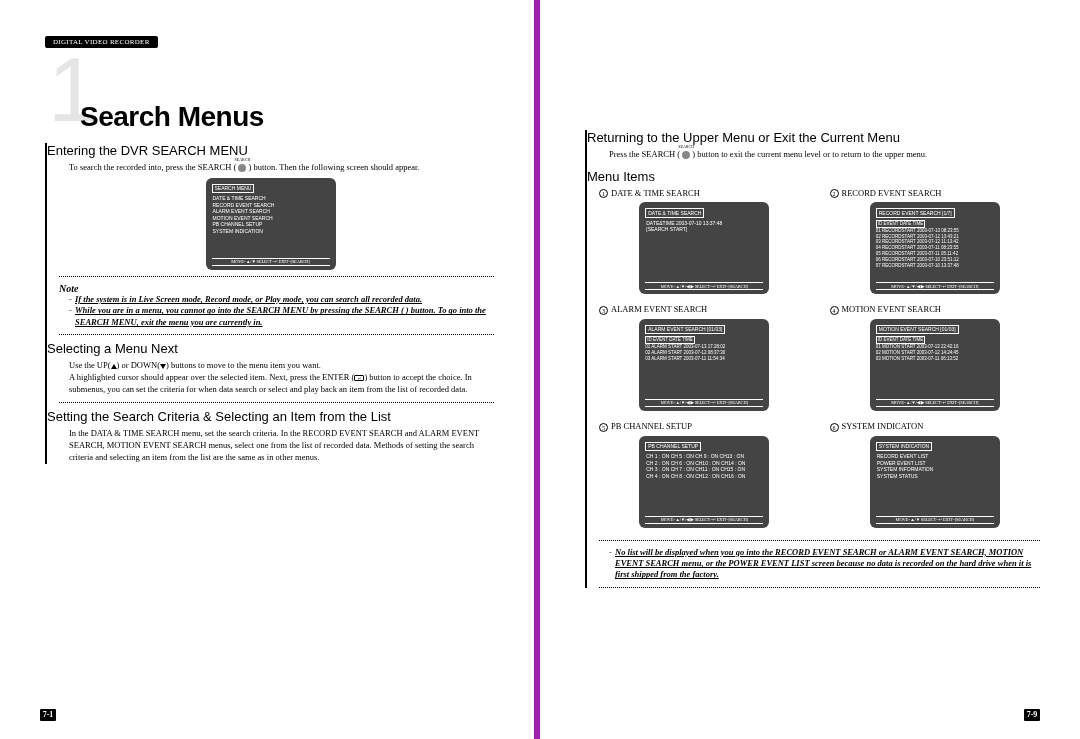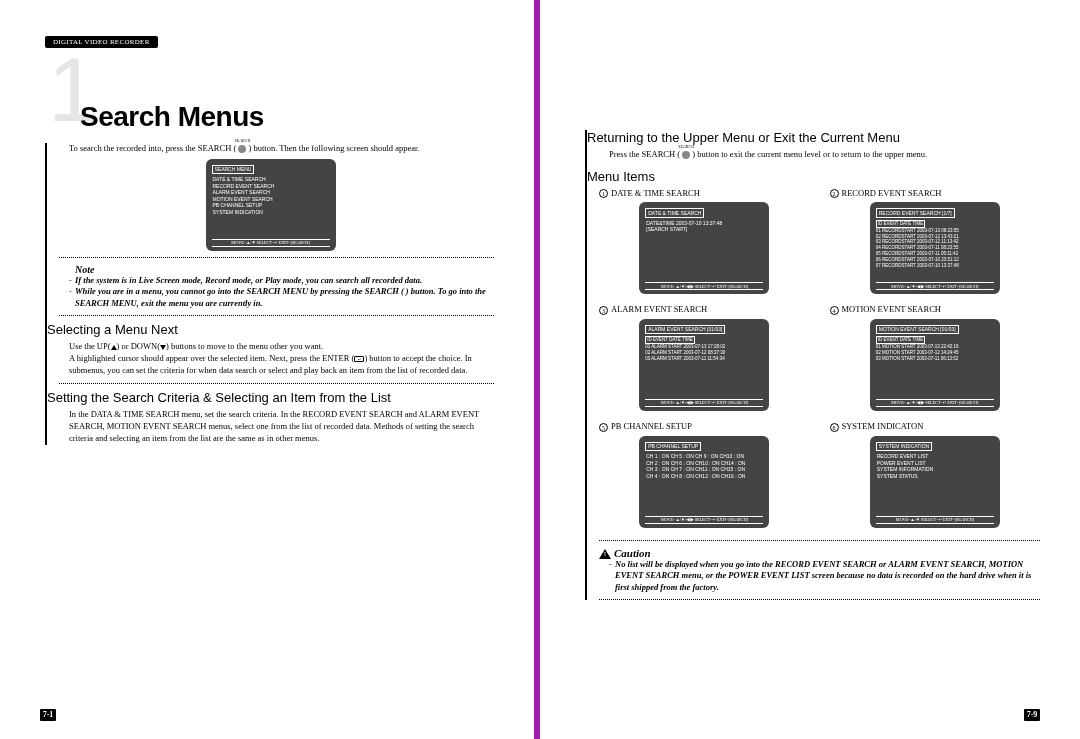--- a/index.html
+++ b/index.html
@@ -16,22 +16,22 @@
   .enter-btn { display: inline-block; width: 10px; height: 6px; border: 0.5px solid #000; border-radius: 1px; vertical-align: middle; font-size: 4px; text-align: center; line-height: 5px; }
   .tri-up { display: inline-block; width: 0; height: 0; border-left: 3px solid transparent; border-right: 3px solid transparent; border-bottom: 5px solid #000; vertical-align: middle; }
   .tri-down { display: inline-block; width: 0; height: 0; border-left: 3px solid transparent; border-right: 3px solid transparent; border-top: 5px solid #000; vertical-align: middle; }
   .monitor { width: 130px; height: 92px; background: #444; border-radius: 6px; margin: 4px auto 6px auto; padding: 6px; position: relative; }
   .monitor.center { margin-left: auto; margin-right: auto; }
   .monitor-inner { background: #444; color: #fff; font-family: Arial, sans-serif; font-size: 5px; line-height: 1.3; }
   .mon-title-box { border: 0.5px solid #fff; padding: 0.5px 2px; display: inline-block; margin-bottom: 2px; font-size: 5px; }
   .mon-list { padding-left: 1px; font-size: 5px; }
   .mon-list div { white-space: nowrap; }
   .mon-footer { position: absolute; bottom: 4px; left: 6px; right: 6px; font-size: 4.5px; color: #fff; border-top: 0.5px solid #fff; border-bottom: 0.5px solid #fff; padding: 0.5px 0; text-align: center; letter-spacing: -0.2px; }
-  .note-header { font-style: italic; font-weight: bold; font-size: 10px; margin-left: 28px; margin-top: 2px; }
-  .note-body { font-style: italic; font-weight: bold; font-size: 8.5px; margin-left: 22px; line-height: 1.35; }
+  .note-header { font-style: italic; font-weight: bold; font-size: 10px; margin-left: 12px; margin-top: 2px; }
+  .note-body { font-style: italic; font-weight: bold; font-size: 8.5px; margin-left: 22px; line-height: 1.35; text-decoration: underline; }
   .note-body li { list-style: none; position: relative; padding-left: 6px; }
   .note-body li::before { content: "-"; position: absolute; left: 0; }
   .dotted-rule { border: none; border-top: 1px dotted #000; margin: 6px 0 6px 12px; }
   .page-num { position: absolute; bottom: 18px; font-size: 8px; font-weight: bold; background: #000; color: #fff; width: 16px; height: 12px; text-align: center; line-height: 12px; border-radius: 1px; font-family: Liberation Serif, serif; }
   .page-num.left-num { left: 40px; }
   .page-num.right-num { right: 40px; }
   .menu-items-grid { margin-left: 12px; display: grid; grid-template-columns: 1fr 1fr; gap: 4px 20px; margin-top: 2px; }
   .grid-cell { }
   .grid-label { font-size: 8.5px; margin-bottom: 2px; }
   .circled { display: inline-block; width: 9px; height: 9px; border: 0.5px solid #000; border-radius: 50%; font-size: 6px; text-align: center; line-height: 9px; margin-right: 3px; vertical-align: middle; }
@@ -46,20 +46,21 @@
 </style>
 </head>
 <body>
 
 <div class="page left">
   <span class="header-pill">DIGITAL VIDEO RECORDER</span>
   <div class="big-number">1</div>
   <div class="chapter-title">Search Menus</div>
 
   <div class="section-bar">
+    <div class="section-title">Entering the DVR SEARCH MENU</div>
     <div class="body-text">
       <span>To search the recorded into, press the SEARCH (</span>
       <span class="sb-wrap"><span class="search-label">SEARCH</span><span class="search-btn"></span></span>
       <span>) button. Then the following screen should appear.</span>
     </div>
 
     <div class="monitor center">
       <div class="monitor-inner">
         <div class="mon-title-box">SEARCH MENU</div>
         <div class="mon-list">
@@ -77,21 +78,21 @@
     <hr class="dotted-rule">
     <div class="note-header">Note</div>
     <ul class="note-body">
       <li>If the system is in Live Screen mode, Record mode, or Play mode, you can search all recorded data.</li>
       <li>While you are in a menu, you cannot go into the SEARCH MENU by pressing the SEARCH (      ) button. To go into the SEARCH MENU, exit the menu you are currently in.</li>
     </ul>
     <hr class="dotted-rule">
 
     <div class="section-title" style="margin-top:6px;">Selecting a Menu Next</div>
     <div class="body-text">
-      <span>Use the UP(</span><span class="tri-up"></span><span>) or DOWN(</span><span class="tri-down"></span><span>) buttons to move to the menu other you want.</span><br>
+      <span>Use the UP(</span><span class="tri-up"></span><span>) or DOWN(</span><span class="tri-down"></span><span>) buttons to move to the menu item you want.</span><br>
       <span>A highlighted cursor should appear over the selected item. Next, press the ENTER (</span><span class="enter-btn">↵</span><span>) button to accept the choice. In submenus, you can set the criteria for when data search or select and play back an item from the list of recorded data.</span>
     </div>
     <hr class="dotted-rule">
 
     <div class="section-title" style="margin-top:6px;">Setting the Search Criteria &amp; Selecting an Item from the List</div>
     <div class="body-text">In the DATA &amp; TIME SEARCH menu, set the search criteria. In the RECORD EVENT SEARCH and ALARM EVENT SEARCH, MOTION EVENT SEARCH menus, select one from the list of recorded data. Methods of setting the search criteria and selecting an item from the list are the same as in other menus.</div>
   </div>
 
   <div class="page-num left-num">7-1</div>
 </div>
@@ -202,23 +203,20 @@
               <div>SYSTEM INFORMATION</div>
               <div>SYSTEM STATUS</div>
             </div>
           </div>
           <div class="mon-footer">MOVE=▲/▼ SELECT=↵ EXIT=[SEARCH]</div>
         </div>
       </div>
     </div>
 
     <hr class="dotted-rule">
-    <div class="caution-header">
-      <span class="warn-icon"></span><span>Caution</span>
-    </div>
     <ul class="note-body">
       <li>No list will be displayed when you go into the RECORD EVENT SEARCH or ALARM EVENT SEARCH, MOTION EVENT SEARCH menu, or the POWER EVENT LIST screen because no data is recorded on the hard drive when it is first shipped from the factory.</li>
     </ul>
     <hr class="dotted-rule">
   </div>
 
   <div class="page-num right-num">7-9</div>
 </div>
 
 </body></html>

